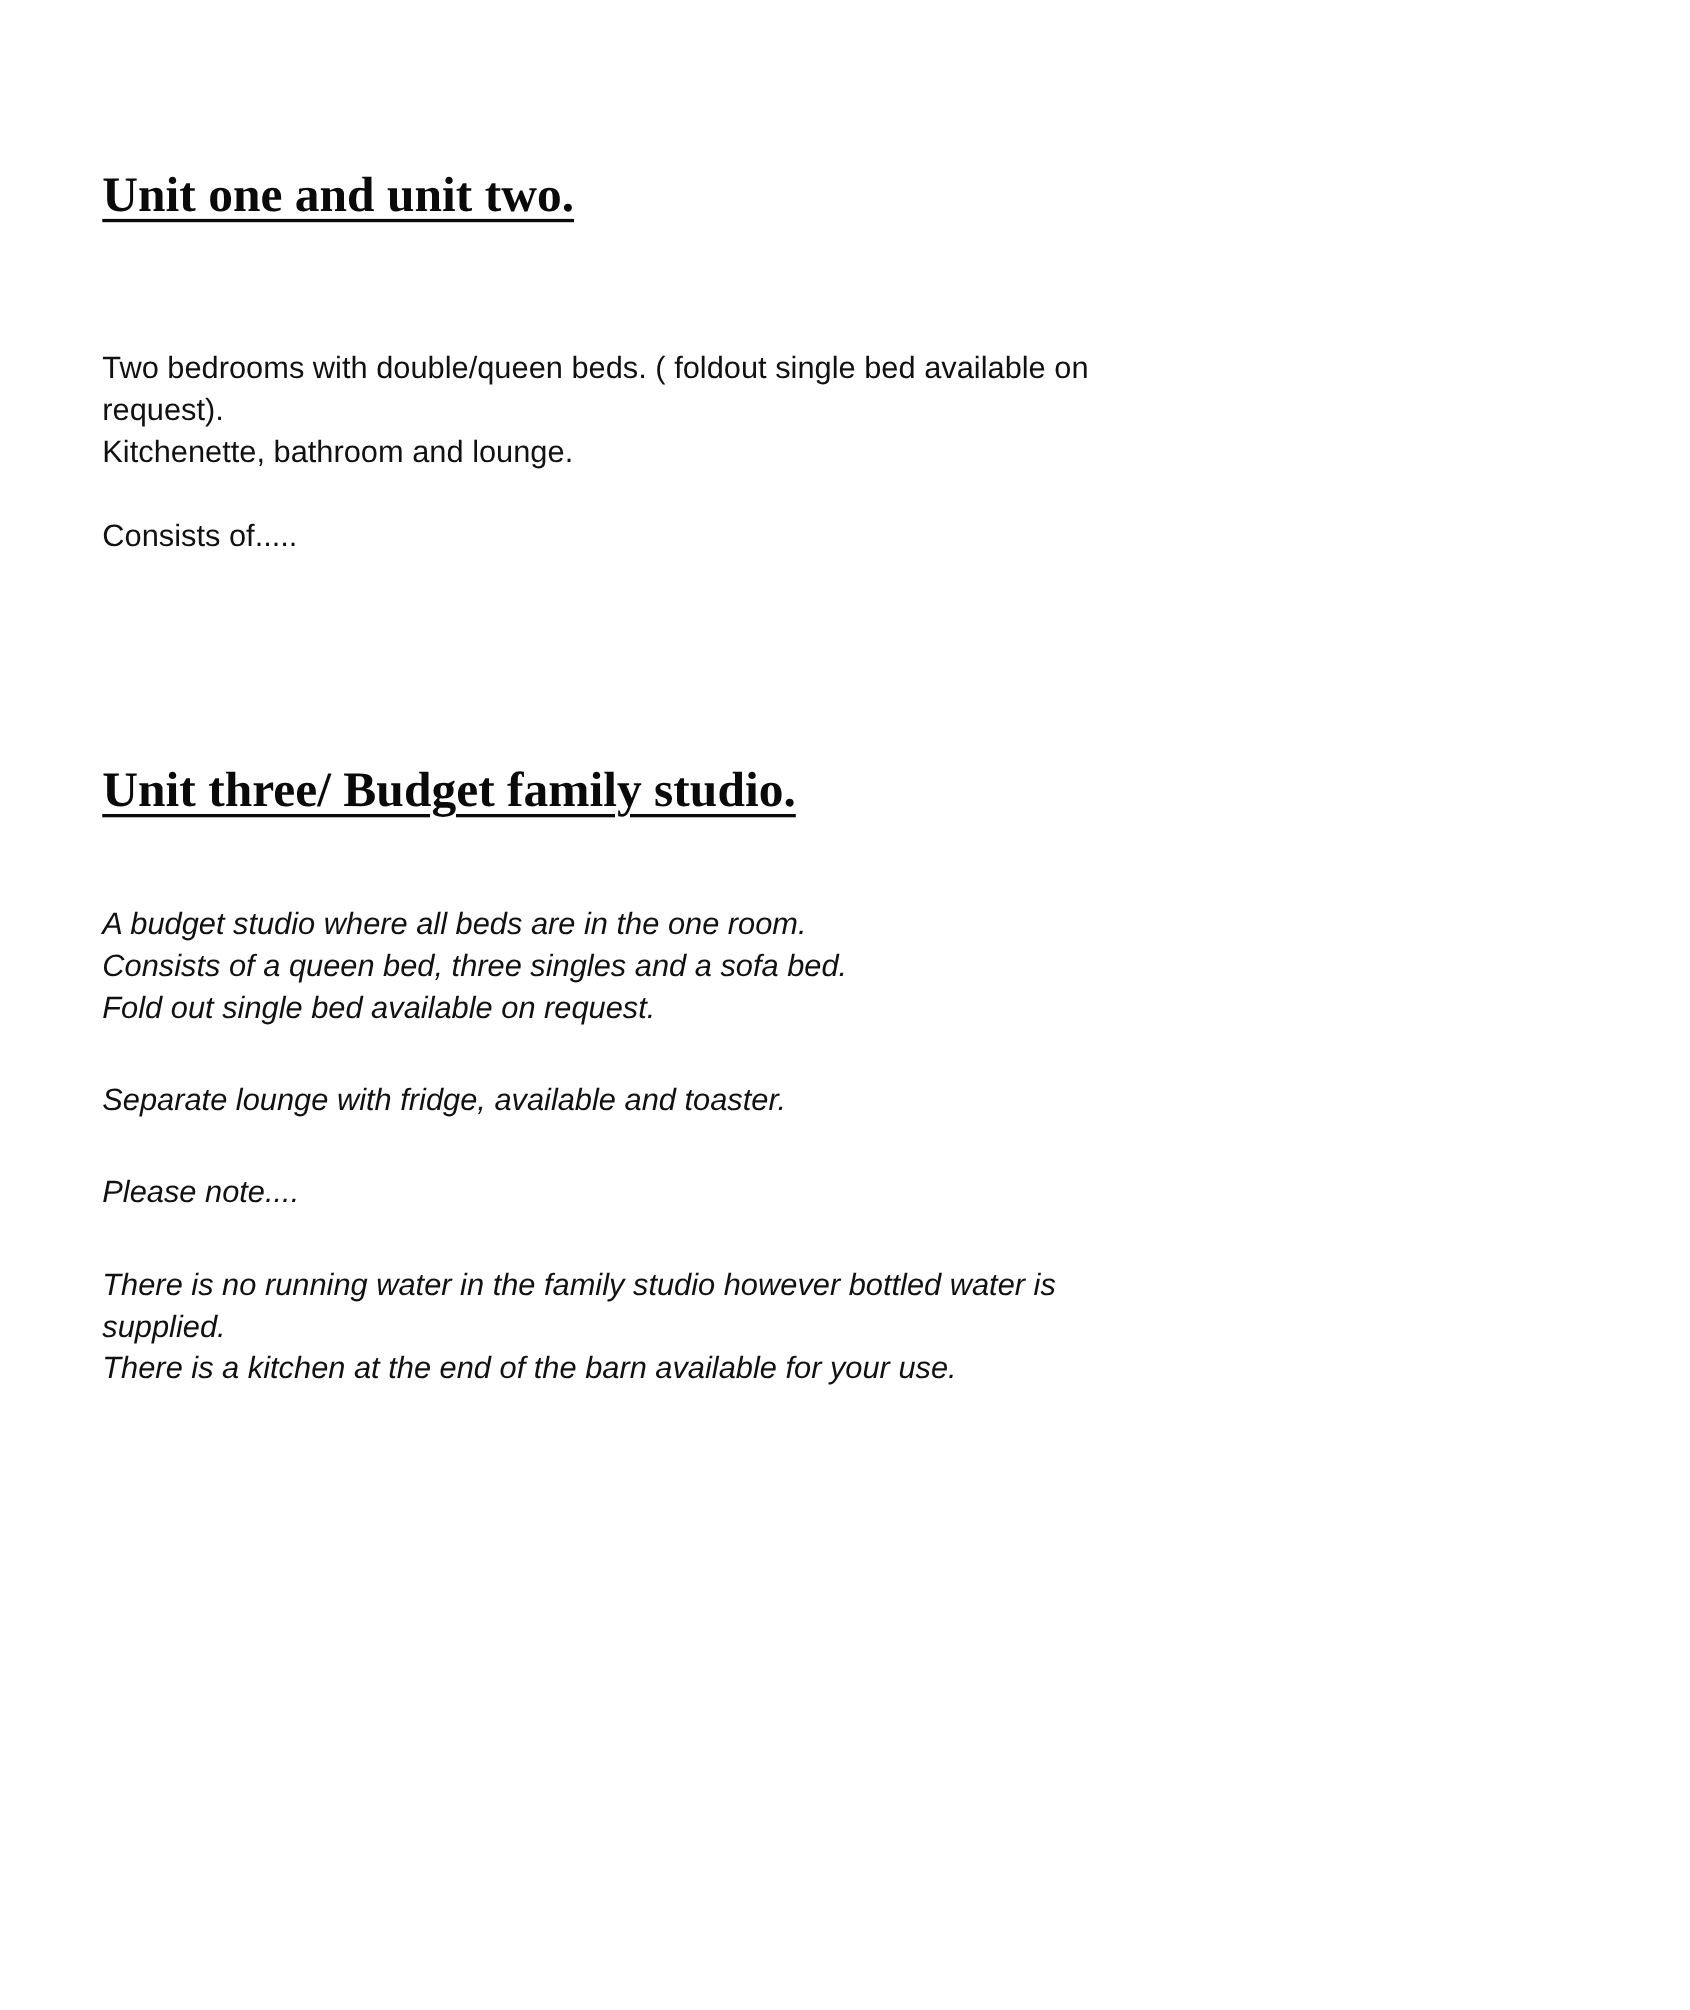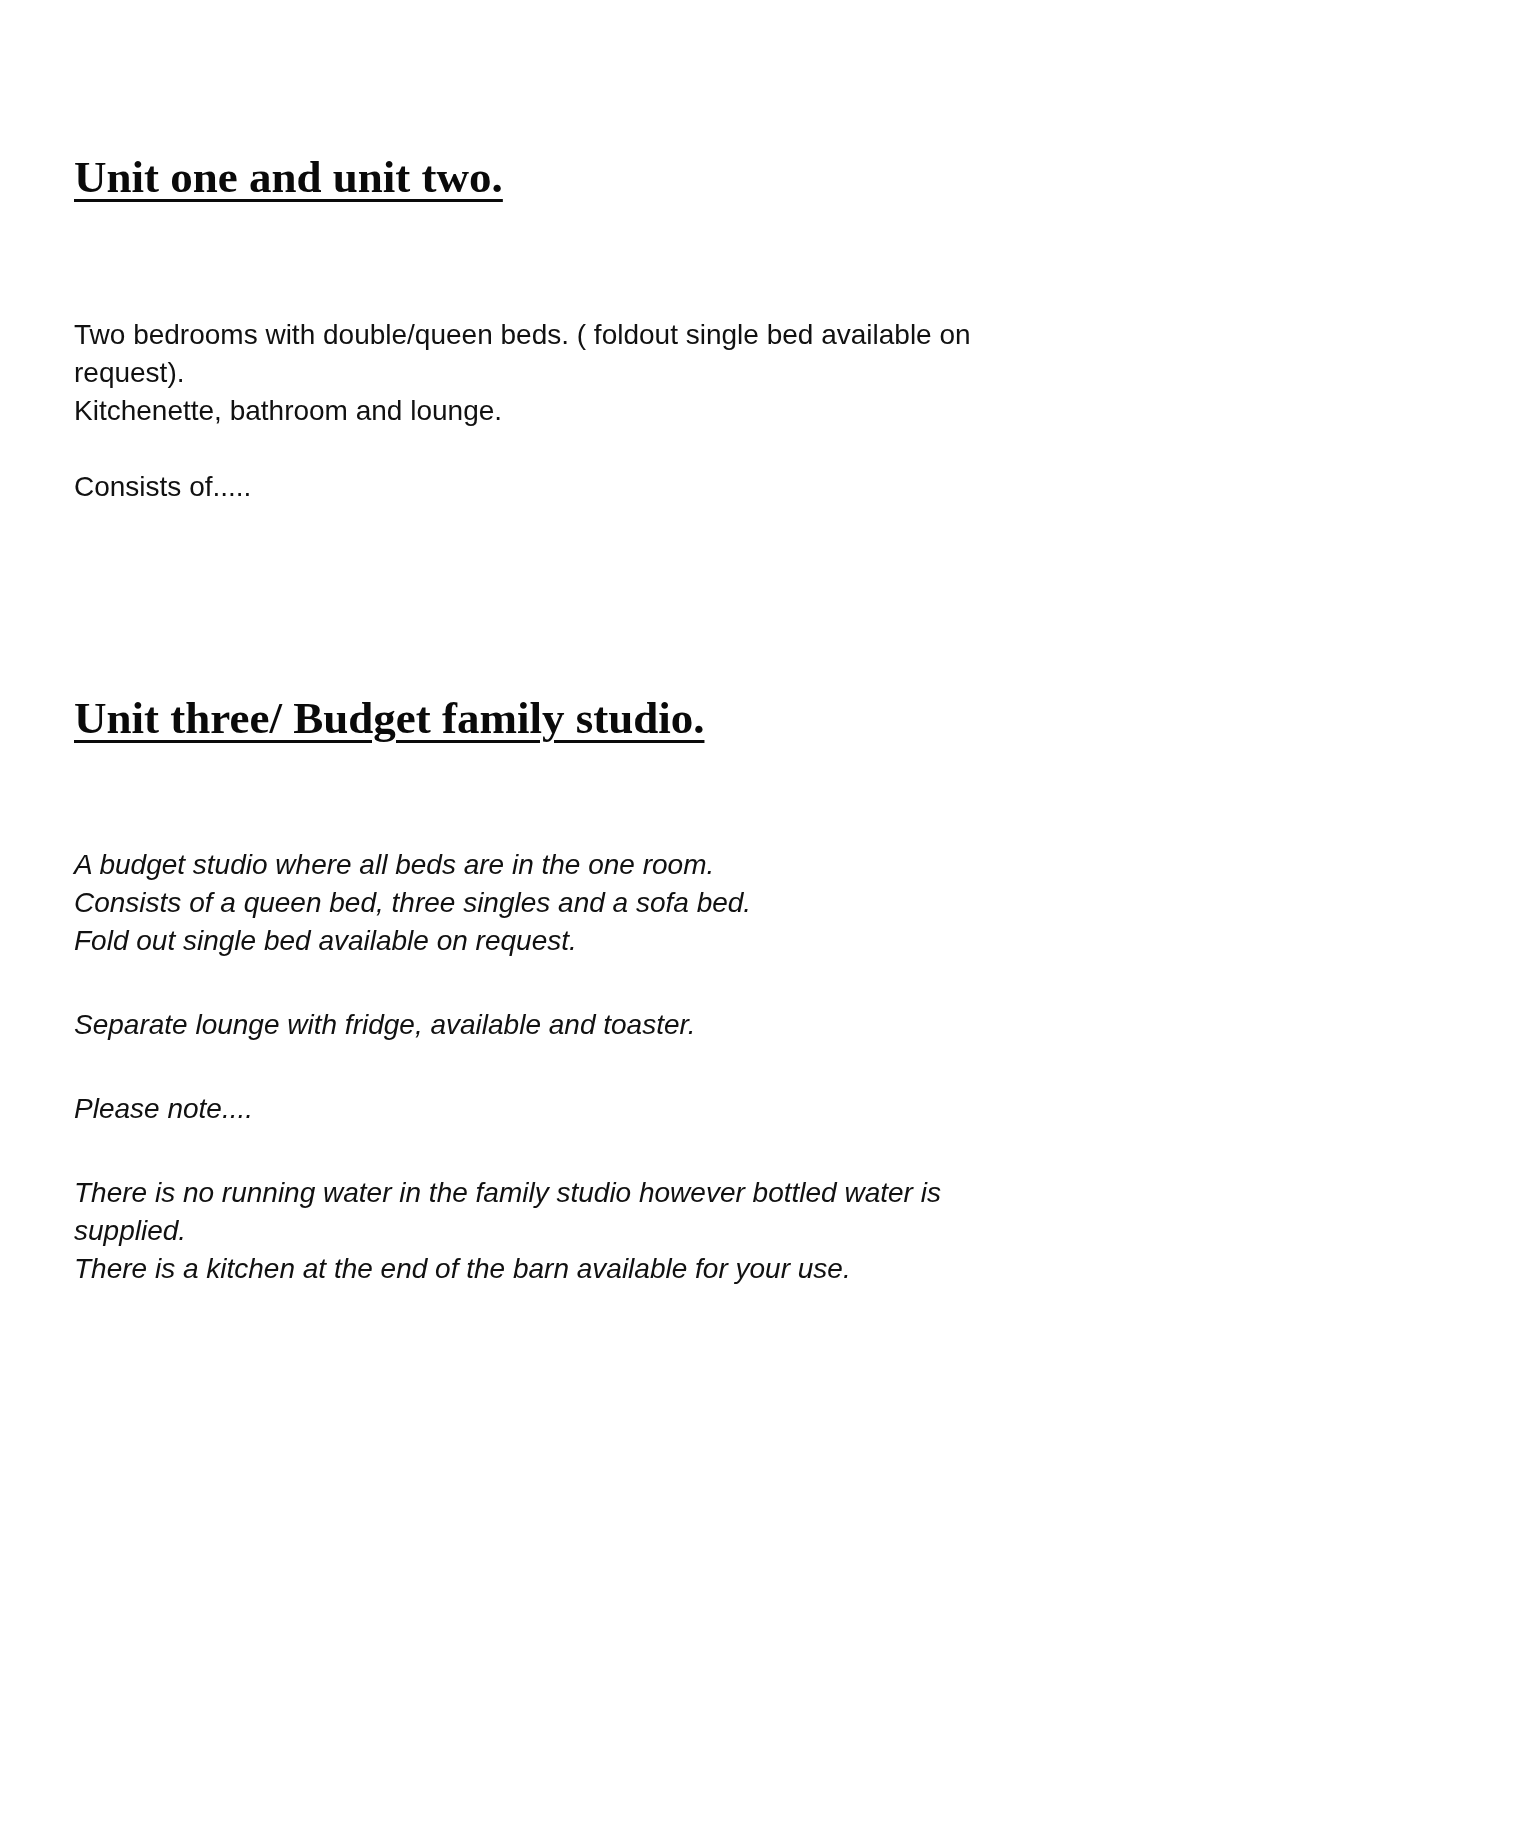--- a/index.html
+++ b/index.html
@@ -6,21 +6,21 @@
     margin: 0;
     padding: 0;
     background: #ffffff;
   }
   .page {
     position: relative;
     width: 1536px;
     height: 1827px;
     background: #ffffff;
     box-sizing: border-box;
-    padding: 150px 100px 0 74px;
+    padding: 150px 100px 0 93px;
     color: #111111;
     font-family: "Liberation Sans", sans-serif;
     font-size: 28px;
     line-height: 38px;
   }
   .content {
     width: 1120px;
   }
   h1, h2 {
     font-family: "Liberation Serif", serif;
@@ -29,21 +29,21 @@
     font-size: 45px;
     line-height: 1.2;
     text-decoration: underline;
     text-decoration-thickness: 3px;
     text-underline-offset: 7px;
   }
   h1 {
     margin: 0 0 112px 0;
   }
   h2 {
-    margin: 185px 0 101px 0;
+    margin: 185px 0 76px 0;
   }
   p.para {
     margin: 0 0 38px 0;
     white-space: pre-wrap;
   }
   .sec2 p.para {
     margin-bottom: 46px;
     font-style: italic;
   }
 </style>

